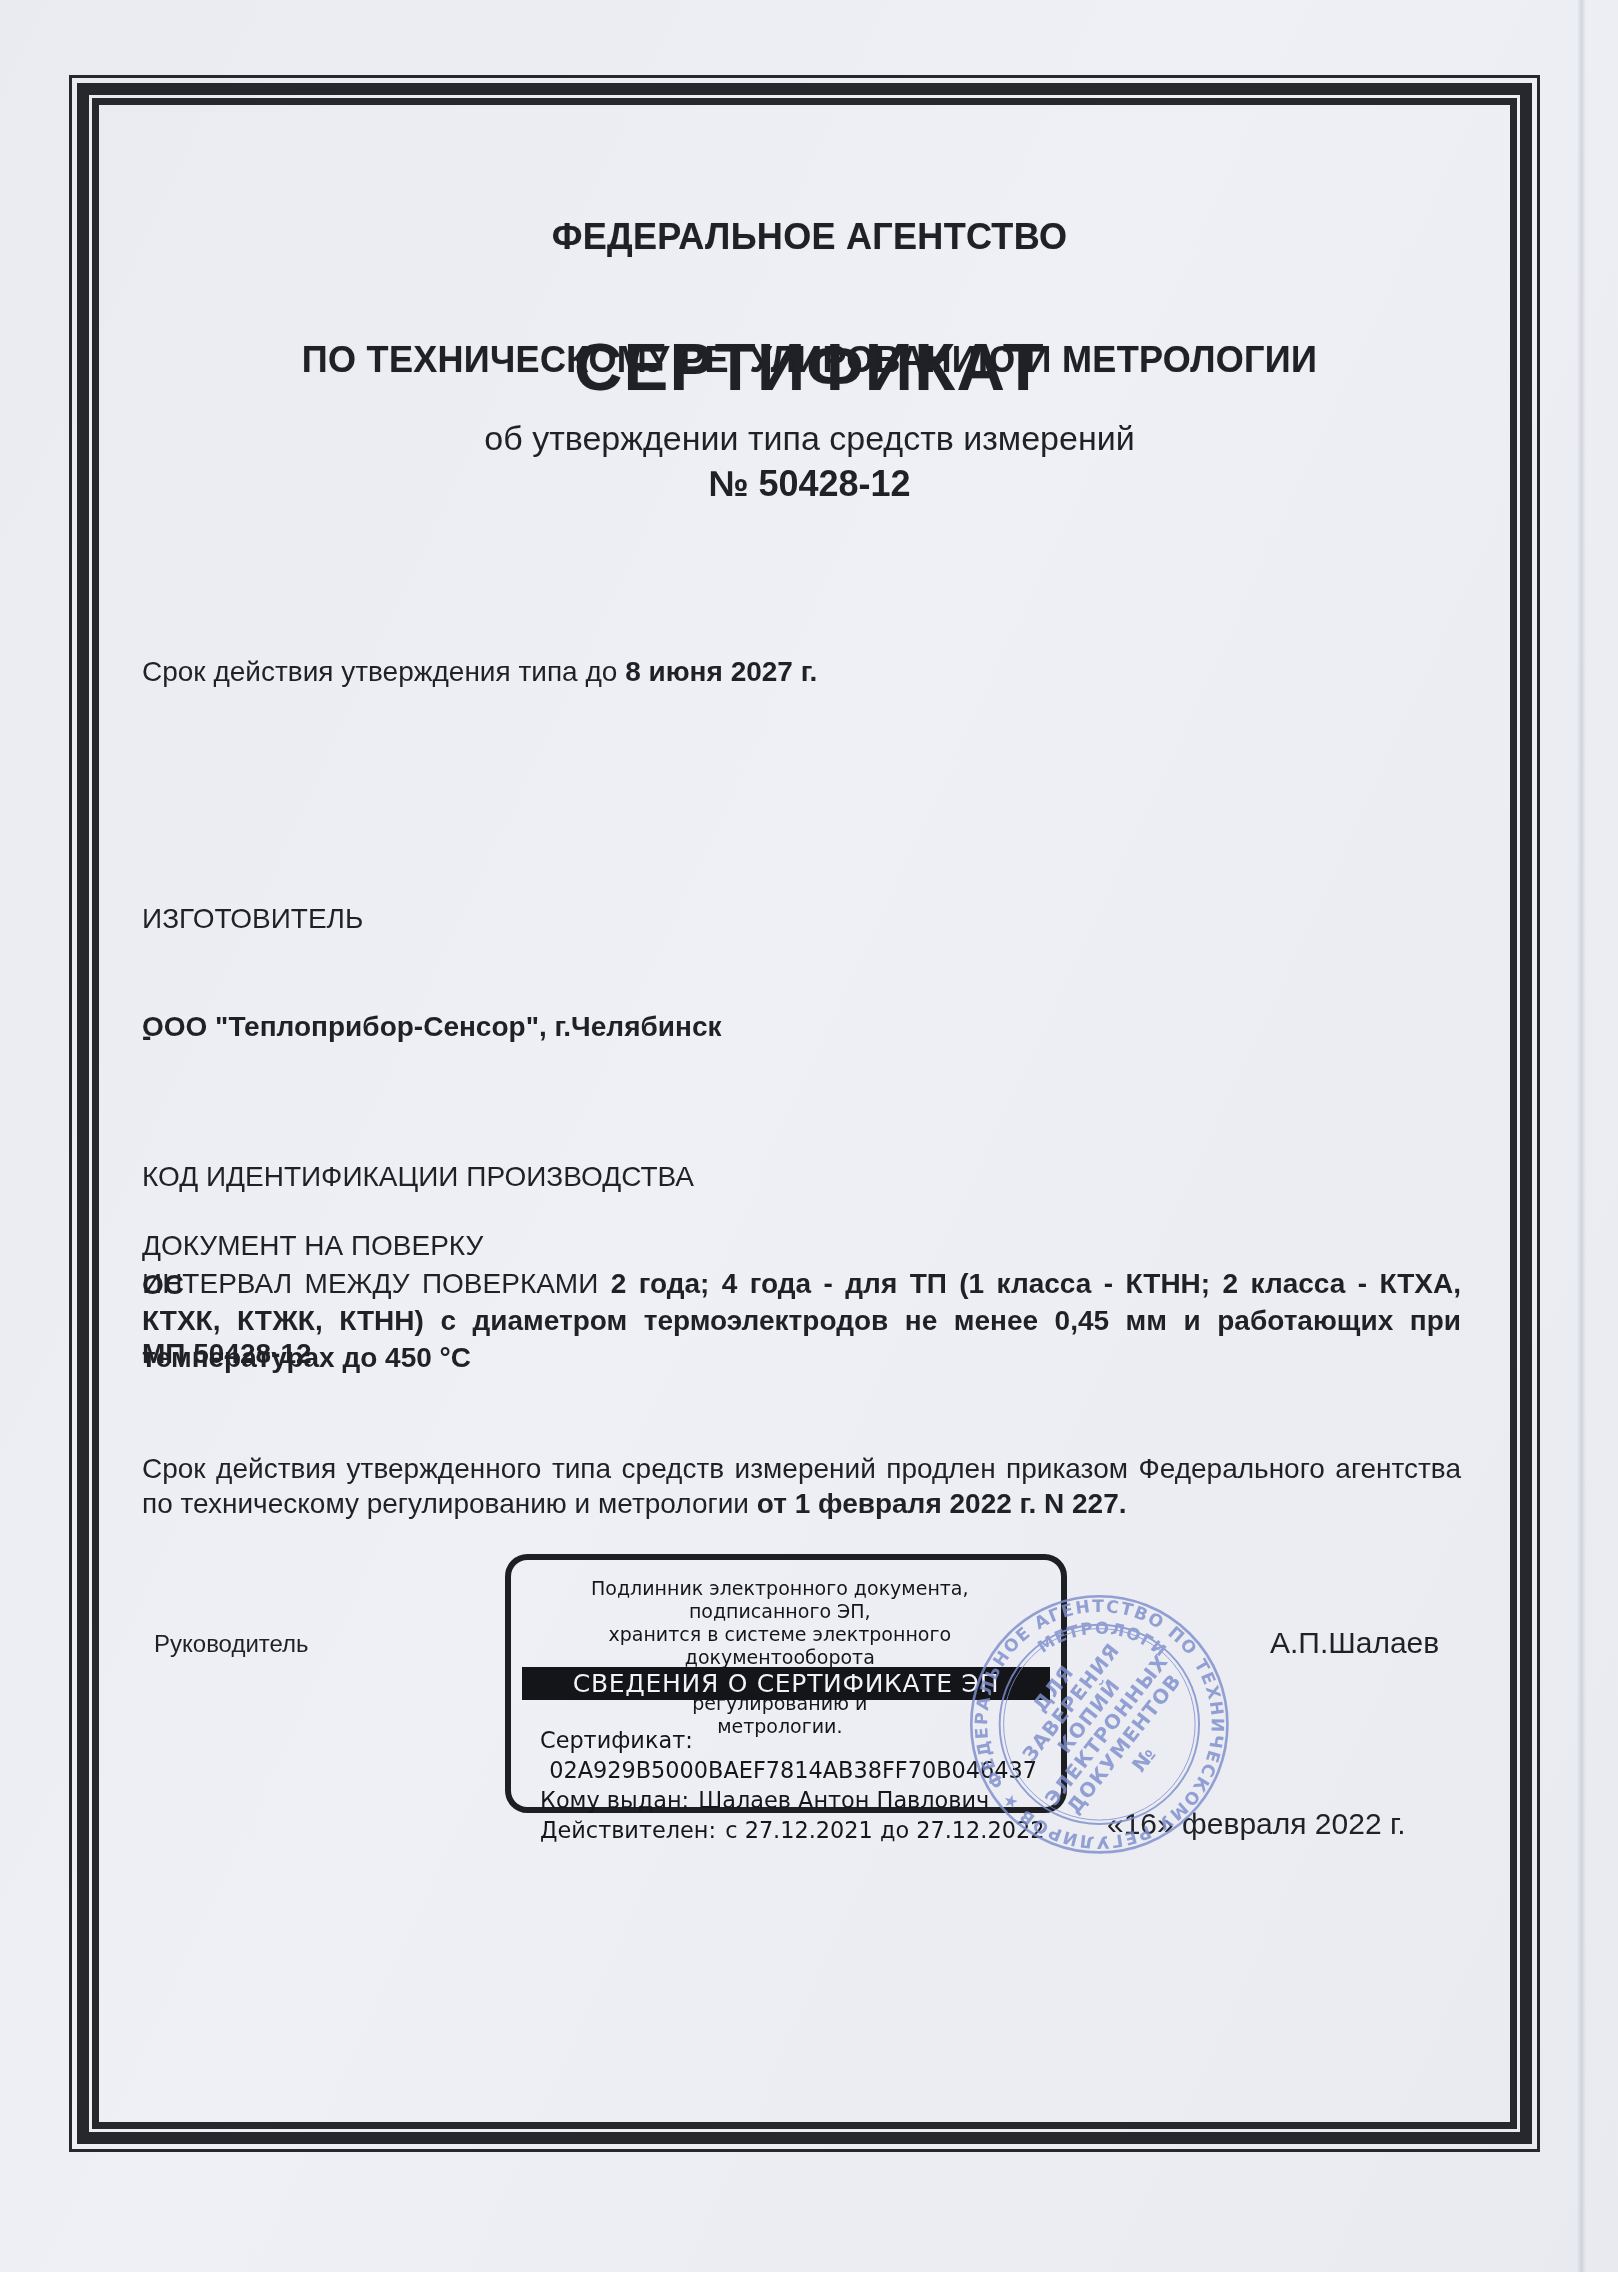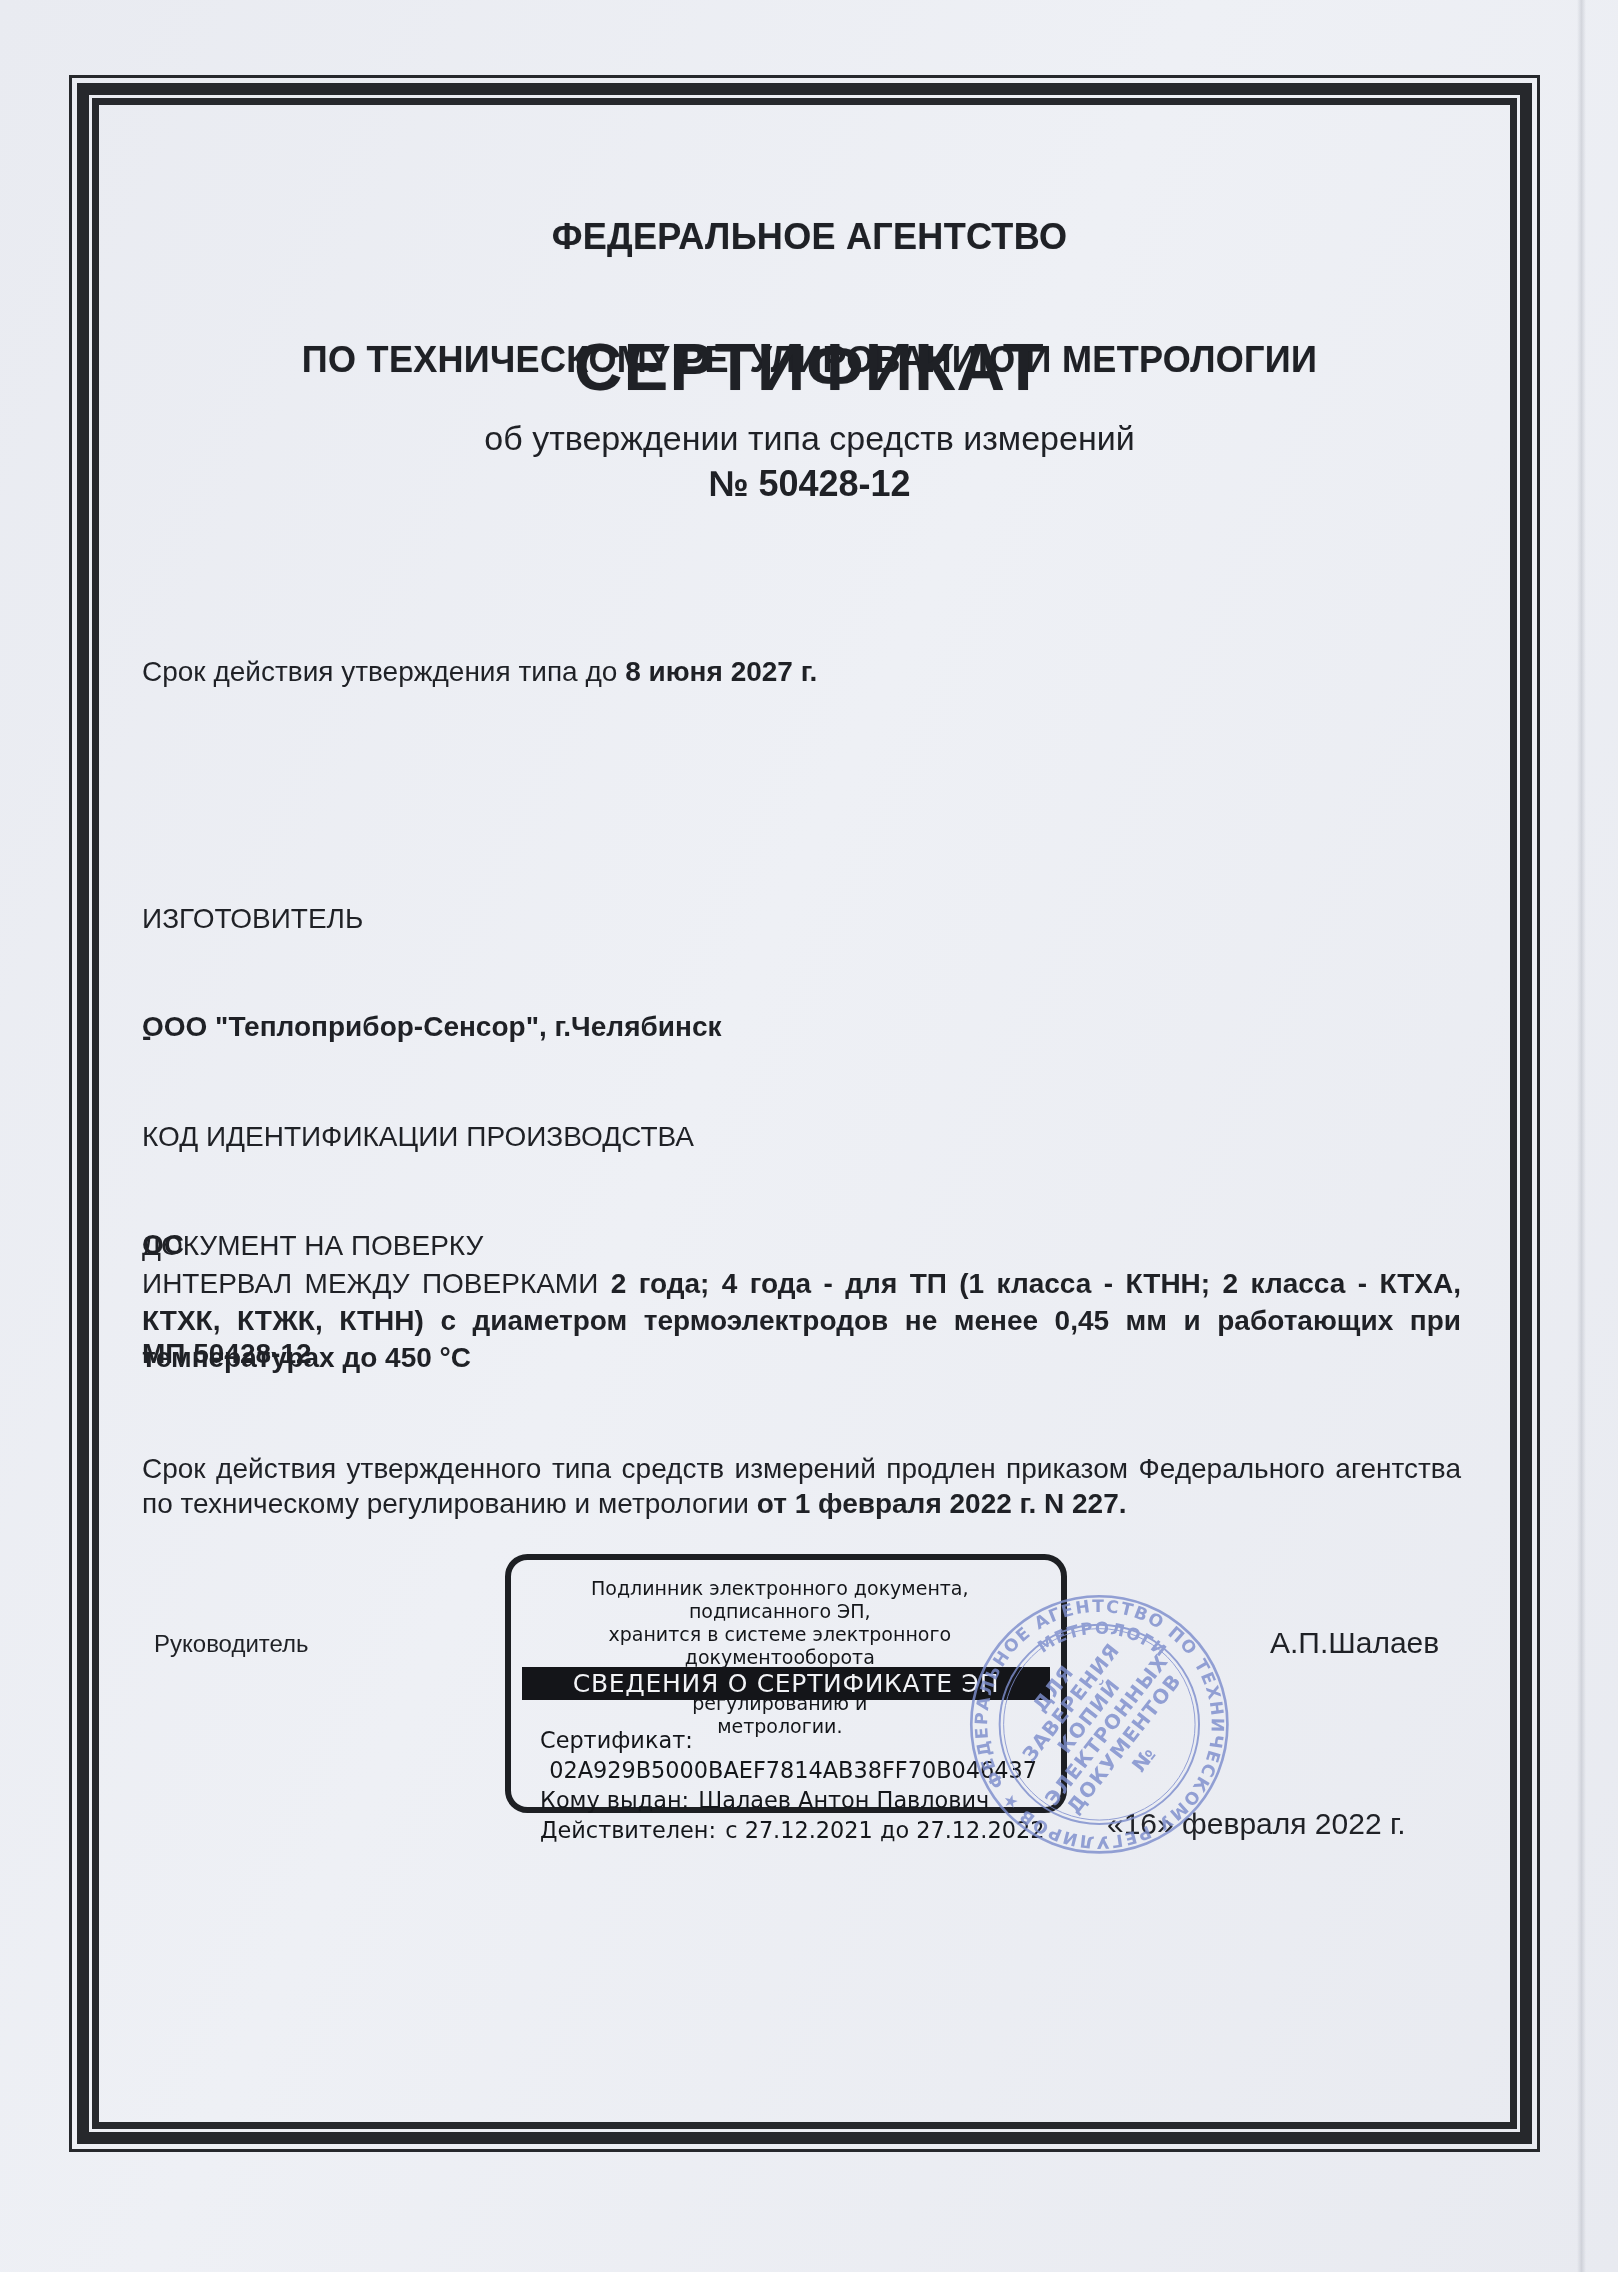--- a/index.html
+++ b/index.html
@@ -94,21 +94,21 @@
 
   <div class="txt body-line" style="top:834px;">
     <div class="section-label">ИЗГОТОВИТЕЛЬ</div>
     <div class="section-value">ООО "Теплоприбор-Сенсор", г.Челябинск</div>
   </div>
 
   <div class="txt body-line" style="top:946px;">
     <div class="section-value">-</div>
   </div>
 
-  <div class="txt body-line" style="top:1052px;">
+  <div class="txt body-line" style="top:1092px;">
     <div class="section-label">КОД ИДЕНТИФИКАЦИИ ПРОИЗВОДСТВА</div>
     <div class="section-value">ОС</div>
   </div>
 
   <div class="txt body-line" style="top:1161px;">
     <div class="section-label">ДОКУМЕНТ НА ПОВЕРКУ</div>
     <div class="section-value">МП 50428-12</div>
   </div>
 
   <div class="txt body-line just interval"><span>ИНТЕРВАЛ МЕЖДУ ПОВЕРКАМИ</span> <span class="b">2 года; 4 года - для ТП (1 класса - КТНН; 2 класса - КТХА, КТХК, КТЖК, КТНН) с диаметром термоэлектродов не менее 0,45 мм и работающих при температурах до 450 °С</span></div>

